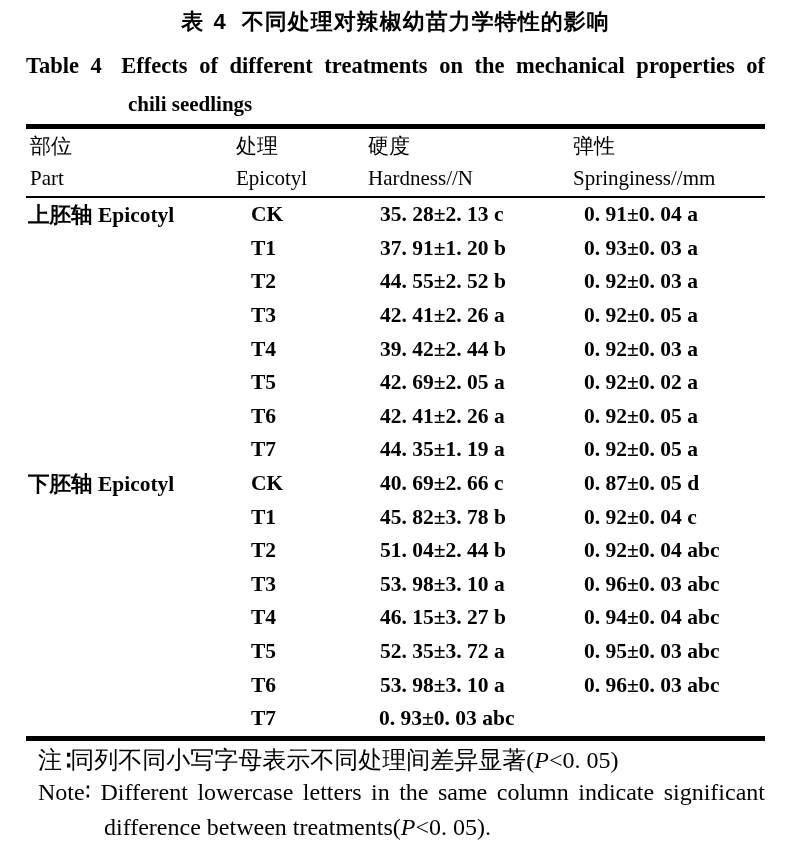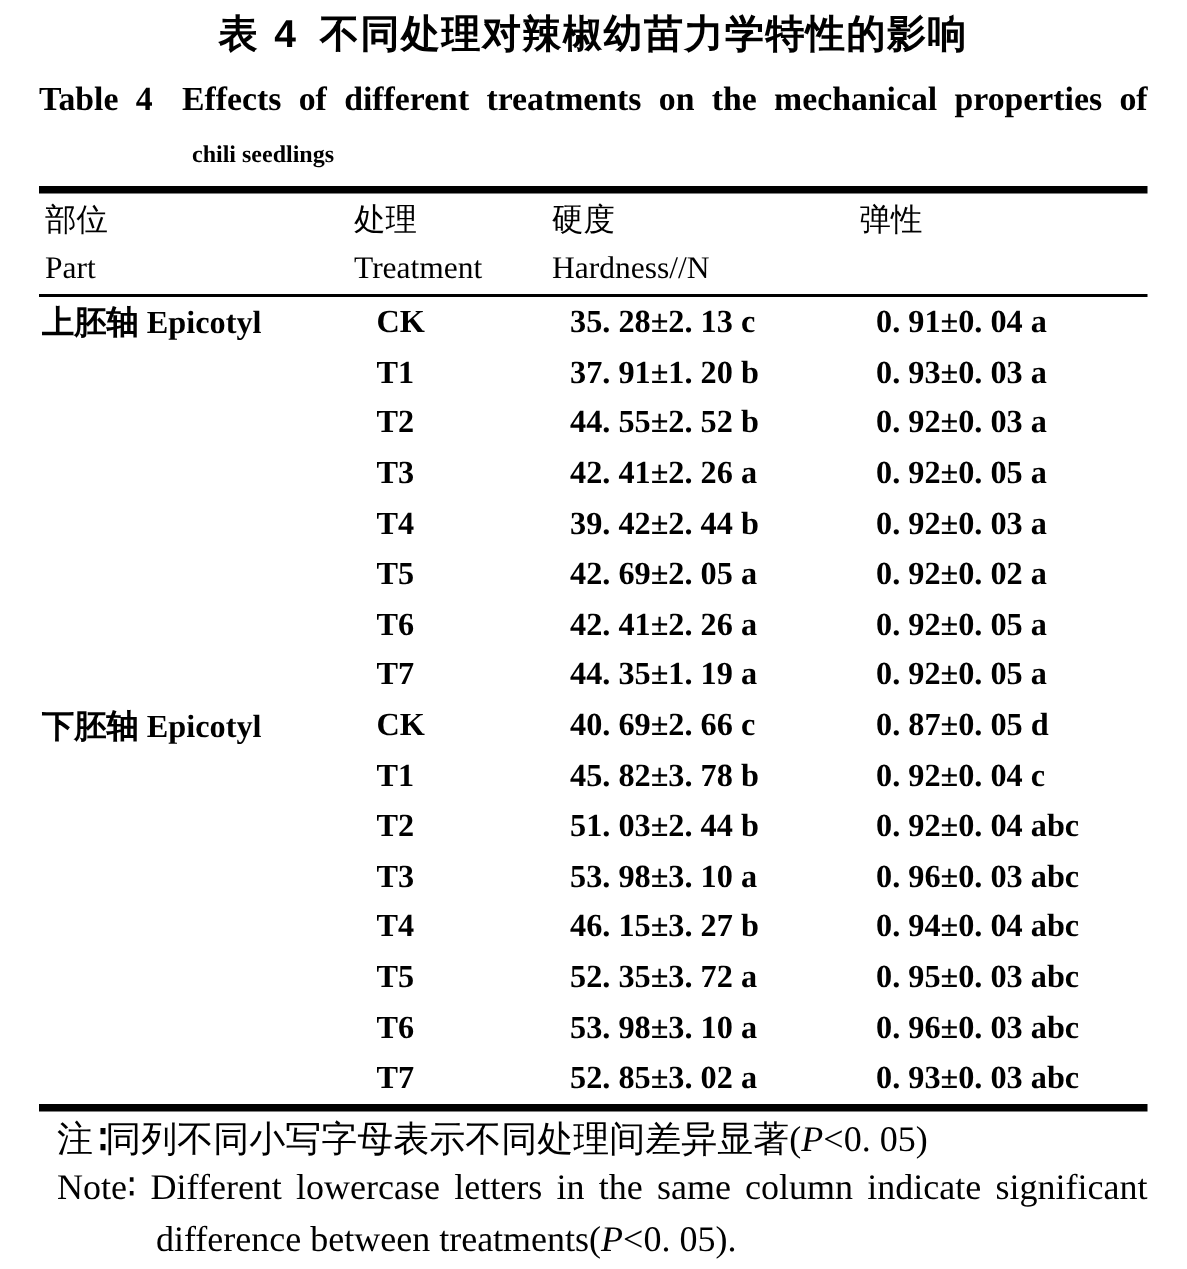--- a/index.html
+++ b/index.html
@@ -12,38 +12,38 @@
     font-family: "Liberation Serif", "DejaVu Serif", serif;
     overflow: hidden;
     box-sizing: border-box;
     padding-top: 6px;
   }
   
   .title-zh {
     text-align: center;
     font-family: "Liberation Sans", "DejaVu Sans", sans-serif;
     font-weight: bold;
-    font-size: 26px;
+    font-size: 22px;
     line-height: 32px;
     letter-spacing: 1px;
   }
   .title-zh .tz-label { margin-right: 14px; letter-spacing: 2px; }
   .title-en1 {
     margin: 10px 26px 0 26px;
     font-weight: bold;
     font-size: 22.5px;
     line-height: 36px;
     text-align: justify;
     text-align-last: justify;
   }
   .title-en1 .te-label { padding-right: 8px; }
   .title-en2 {
     margin: 2px 0 0 128px;
     font-weight: bold;
-    font-size: 16px;
+    font-size: 21px;
     line-height: 36px;
   }
   
   .rule { background: #000; margin: 0 26px; }
   .rule.thick { height: 5px; }
   .rule.thick.top { margin-top: 2px; }
   .rule.thin { height: 2px; }
   
   .thead, .trow {
     display: grid;
@@ -99,28 +99,29 @@
 
   <div class="rule thick top"></div>
 
   <div class="thead">
     <div class="hcell h1">
       <div>部位</div>
       <div>Part</div>
     </div>
     <div class="hcell h2">
       <div>处理</div>
-      <div>Treatment</div>
+      <div>Epicotyl</div>
     </div>
     <div class="hcell h3">
       <div>硬度</div>
       <div>Hardness//N</div>
     </div>
     <div class="hcell h4">
       <div>弹性</div>
+      <div>Springiness//mm</div>
     </div>
   </div>
 
   <div class="rule thin"></div>
 
   <div class="tbody-wrap" id="tbody">
   <div class="trow">
     <div class="c part">上胚轴 Epicotyl</div>
     <div class="c treat">CK</div>
     <div class="c hard">35. 28±2. 13 c</div>
@@ -186,21 +187,21 @@
   <div class="trow">
     <div class="c part"></div>
     <div class="c treat">T1</div>
     <div class="c hard">45. 82±3. 78 b</div>
     <div class="c spring">0. 92±0. 04 c</div>
   </div>
 
   <div class="trow">
     <div class="c part"></div>
     <div class="c treat">T2</div>
-    <div class="c hard">51. 03±2. 44 b</div>
+    <div class="c hard">51. 04±2. 44 b</div>
     <div class="c spring">0. 92±0. 04 abc</div>
   </div>
 
   <div class="trow">
     <div class="c part"></div>
     <div class="c treat">T3</div>
     <div class="c hard">53. 98±3. 10 a</div>
     <div class="c spring">0. 96±0. 03 abc</div>
   </div>
 
@@ -221,21 +222,20 @@
   <div class="trow">
     <div class="c part"></div>
     <div class="c treat">T6</div>
     <div class="c hard">53. 98±3. 10 a</div>
     <div class="c spring">0. 96±0. 03 abc</div>
   </div>
 
   <div class="trow">
     <div class="c part"></div>
     <div class="c treat">T7</div>
-    <div class="c hard">52. 85±3. 02 a</div>
     <div class="c spring">0. 93±0. 03 abc</div>
   </div>
 </div>
 
   <div class="rule thick"></div>
 
   <div class="note zh">
     <span>注∶同列不同小写字母表示不同处理间差异显著(</span><i>P</i><span>&lt;0. 05)</span>
   </div>
 

